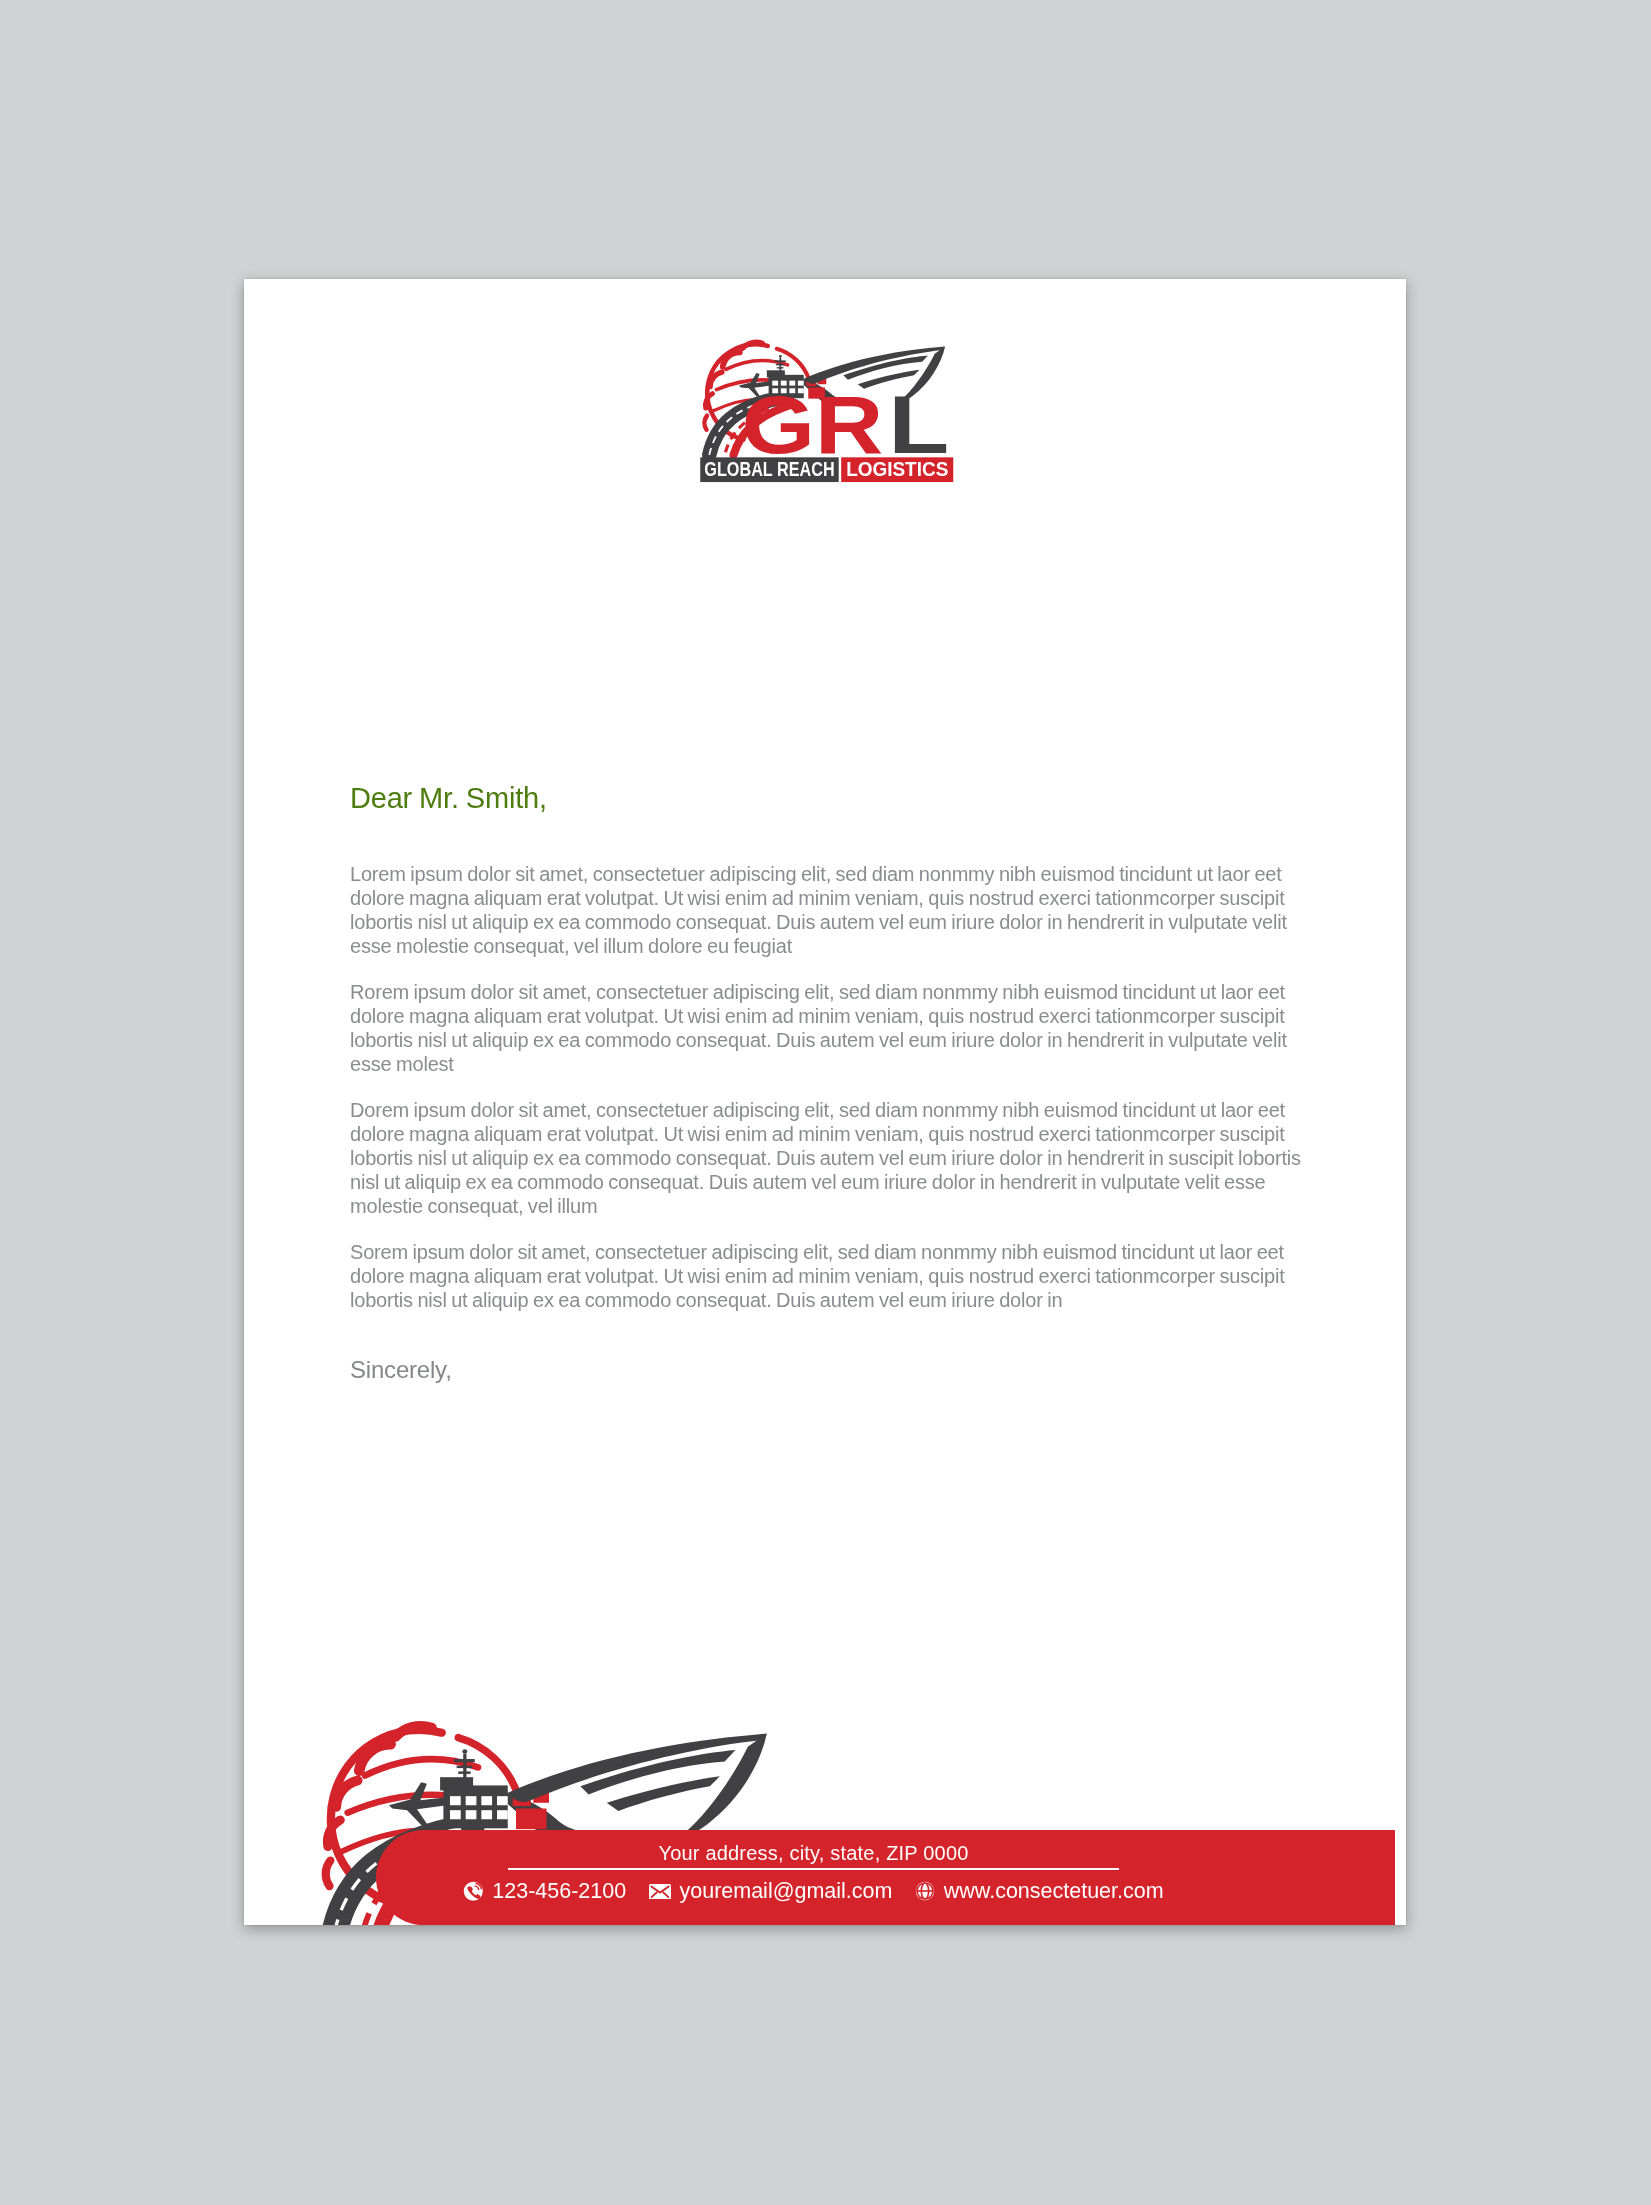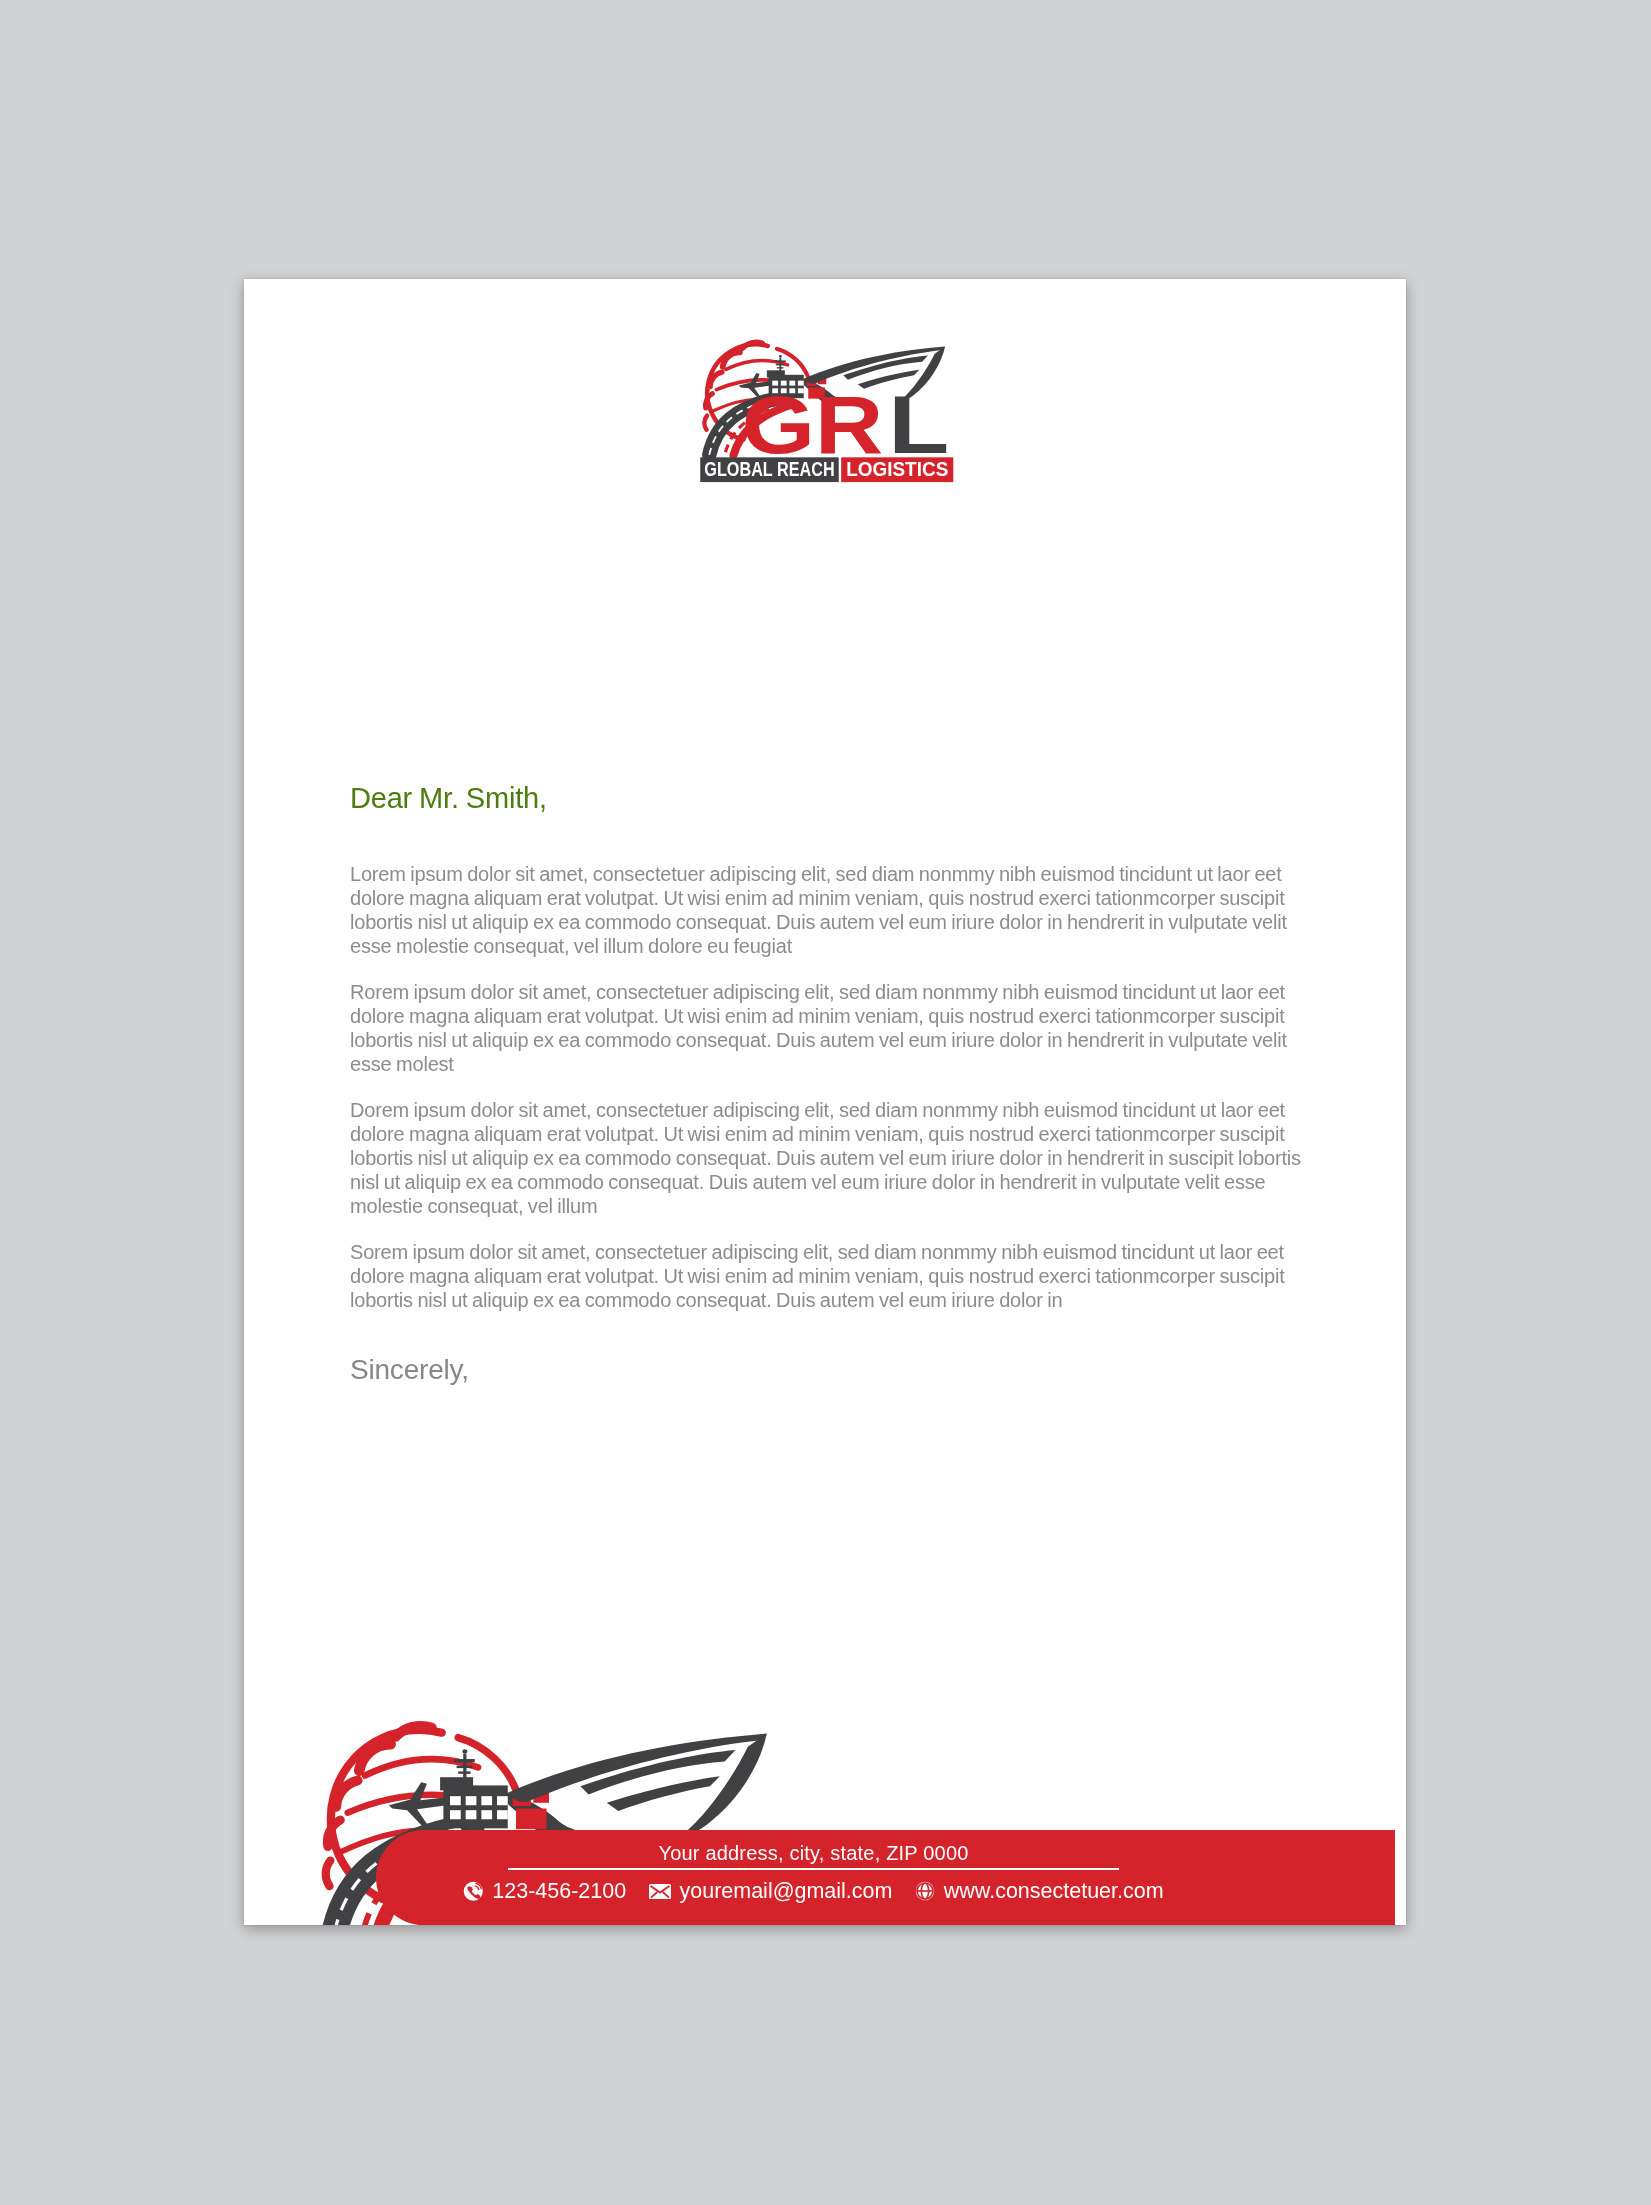--- a/index.html
+++ b/index.html
@@ -5,21 +5,21 @@
   html,body{margin:0;padding:0;}
   body{background:#d1d2d4;font-family:"Liberation Sans",sans-serif;}
   .stage{position:relative;width:1651px;height:2205px;background:#d1d2d4;overflow:hidden;}
   .paper{position:absolute;left:244px;top:279px;width:1162px;height:1646px;background:#ffffff;
          box-shadow:0 4.1px 13.2px rgba(0,0,0,.30), 0 0 1.7px rgba(0,0,0,.18);overflow:hidden;}
   .logo-svg{position:absolute;left:456px;top:58px;width:256px;height:150px;z-index:2;}
   .letter{position:absolute;left:106px;top:502px;width:958px;z-index:1;
           color:#8a8c8f;font-size:20px;line-height:24px;letter-spacing:-0.2px;word-spacing:-0.8px;}
   .greeting{font-size:29px;line-height:35px;color:#4d7c0f;letter-spacing:-0.2px;margin:0 0 46px 0;}
   .letter p{margin:0 0 22px 0;}
-  .closing{font-size:28px;color:#85878a;margin:46px 0 0 0;}
+  .closing{font-size:24px;color:#85878a;margin:46px 0 0 0;}
   .signature{font-size:32px;color:#5d5e62;letter-spacing:-0.4px;margin:50px 0 0 0;}
   .footer-art{position:absolute;left:74px;top:1437px;width:462px;height:209px;z-index:1;}
   .footer-bar{position:absolute;left:132px;top:1551px;width:1019px;height:95px;background:#d4232a;
               border-radius:48px 0 0 48px;z-index:3;}
   .bar-inner{position:absolute;left:132px;top:0;width:611px;color:#ffffff;}
   .bar-address{margin-top:10.7px;font-size:20px;line-height:25px;text-align:center;letter-spacing:0.2px;}
   .bar-divider{margin-top:2.5px;height:1.7px;background:#ffffff;}
   .bar-contact{margin-top:8.3px;display:flex;justify-content:center;align-items:center;gap:23px;
                font-size:21.5px;line-height:26.4px;white-space:nowrap;}
   .contact-item{display:flex;align-items:center;gap:8.3px;}

